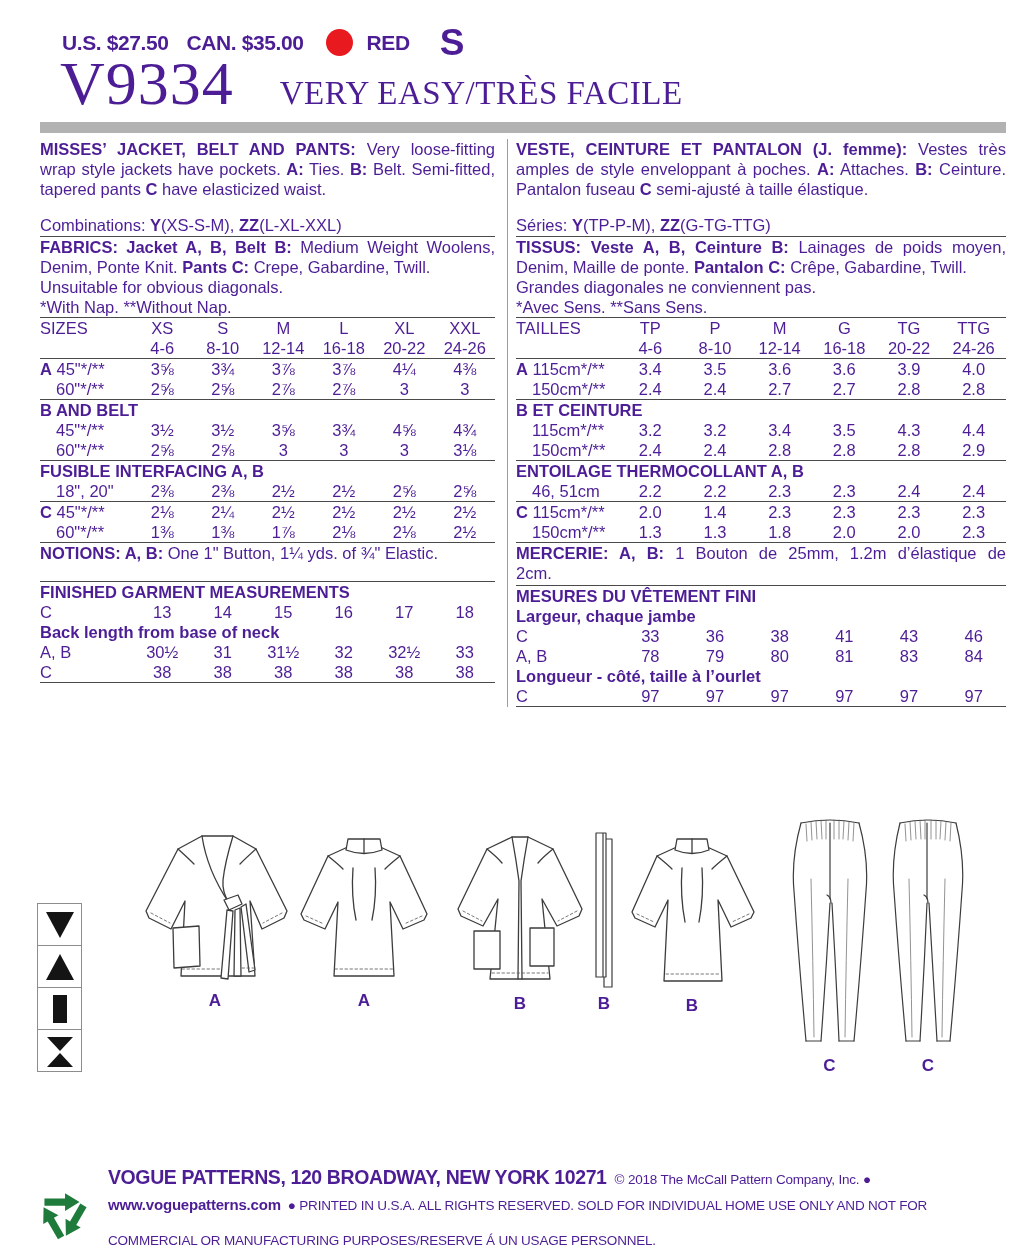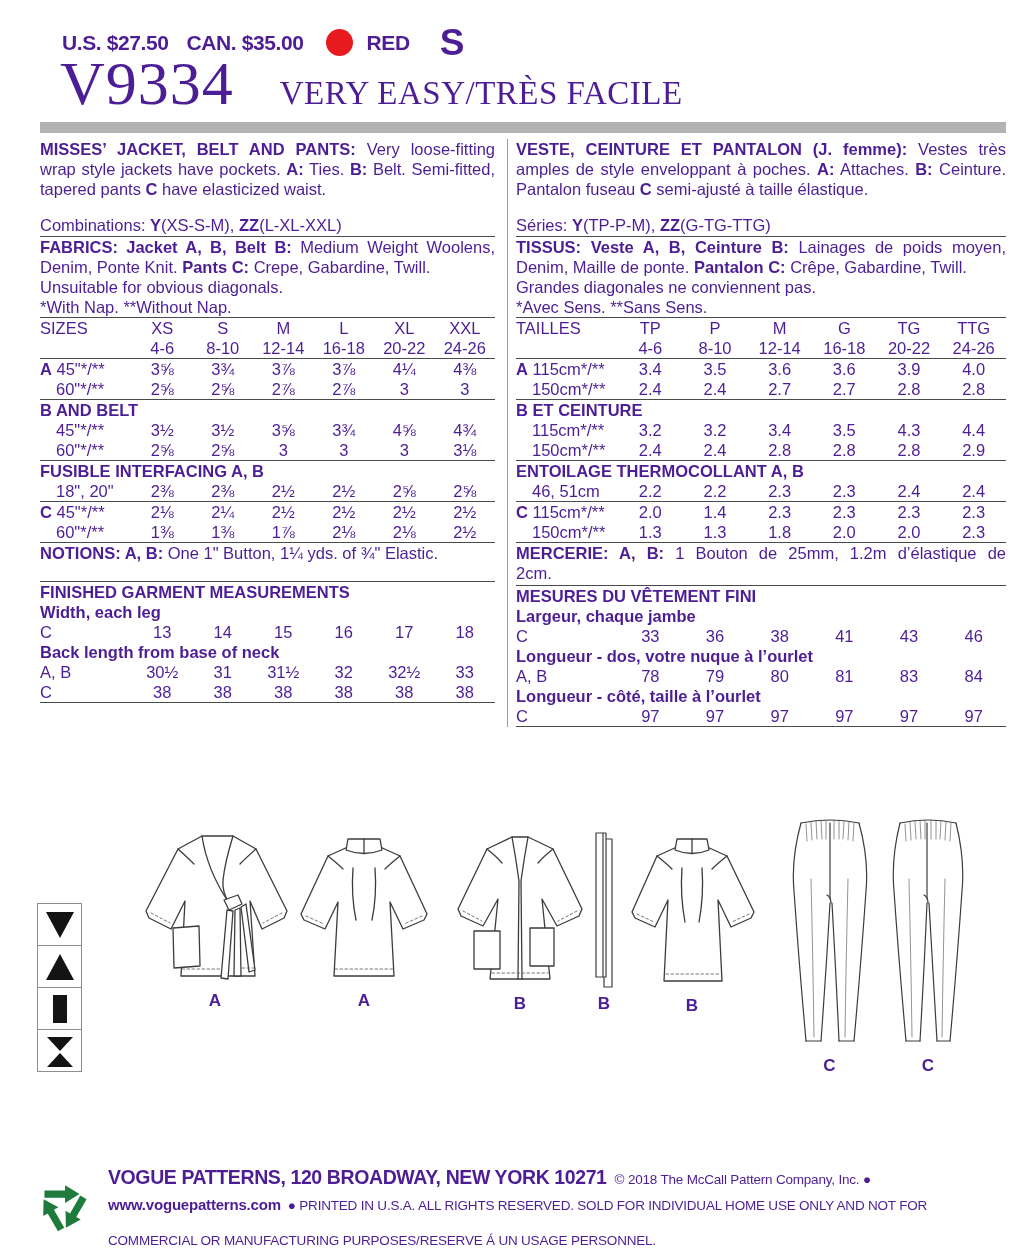--- a/index.html
+++ b/index.html
@@ -44,21 +44,21 @@
   .symbol-cell{box-sizing:border-box;width:45px;height:43px;border:1px solid #8d8d8d;
                margin-top:-1px;display:flex;align-items:center;justify-content:center;background:#fff;}
   .symbol-cell:first-child{margin-top:0;}
 
   
   .fig{position:absolute;display:flex;flex-direction:column;align-items:center;}
   .figlab{font-weight:700;font-size:17px;margin-top:5px;}
   .fig svg{display:block;}
 
   
-  .footer{position:absolute;left:30px;top:1166px;right:16px;display:flex;align-items:center;}
+  .footer{position:absolute;left:30px;top:1166px;right:16px;display:flex;align-items:flex-end;}
   .footer-text{margin-left:12px;}
   .f-l1{display:flex;align-items:baseline;white-space:nowrap;}
   .f-address{font-weight:700;font-size:19.5px;letter-spacing:-0.4px;}
   .f-copy{font-size:13.5px;margin-left:8px;letter-spacing:-0.2px;}
   .f-l2{display:flex;align-items:baseline;white-space:nowrap;margin-top:7px;}
   .f-web{font-weight:700;font-size:15px;letter-spacing:-0.2px;}
   .f-rights{font-size:13.5px;margin-left:7px;letter-spacing:-0.2px;}
   .f-l3{font-size:13.5px;margin-top:20px;letter-spacing:-0.2px;}
 </style>
 </head>
@@ -170,21 +170,20 @@
             <div class="cell">1⅞</div>
             <div class="cell">2⅛</div>
             <div class="cell">2⅛</div>
             <div class="cell">2½</div>
           </div>
           <div class="trow note"><span class="b">NOTIONS: A, B:</span><span> One 1" Button, 1¼ yds. of ¾" Elastic.</span></div>
         </div>
         <div style="height: 18px;"></div>
         <div class="ptable">
           <div class="trow lt section">FINISHED GARMENT MEASUREMENTS</div>
-          <div class="trow section">Width, each leg</div>
           <div class="trow cols">
             <div class="lab"><span>C</span></div>
             <div class="cell">13</div>
             <div class="cell">14</div>
             <div class="cell">15</div>
             <div class="cell">16</div>
             <div class="cell">17</div>
             <div class="cell">18</div>
           </div>
           <div class="trow section">Back length from base of neck</div>
@@ -308,21 +307,20 @@
           <div class="trow section">Largeur, chaque jambe</div>
           <div class="trow cols">
             <div class="lab"><span>C</span></div>
             <div class="cell">33</div>
             <div class="cell">36</div>
             <div class="cell">38</div>
             <div class="cell">41</div>
             <div class="cell">43</div>
             <div class="cell">46</div>
           </div>
-          <div class="trow section">Longueur - dos, votre nuque à l’ourlet</div>
           <div class="trow cols">
             <div class="lab"><span>A, B</span></div>
             <div class="cell">78</div>
             <div class="cell">79</div>
             <div class="cell">80</div>
             <div class="cell">81</div>
             <div class="cell">83</div>
             <div class="cell">84</div>
           </div>
           <div class="trow section">Longueur - côté, taille à l’ourlet</div>

